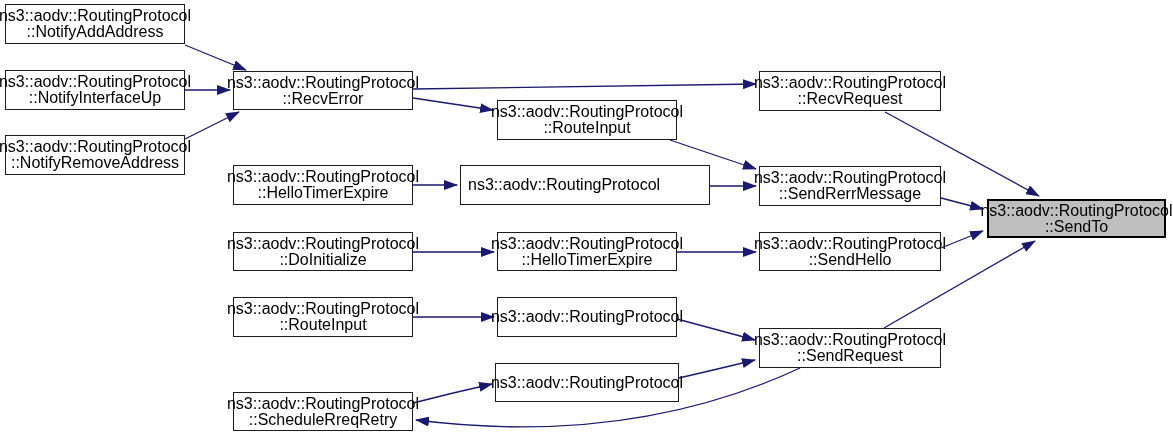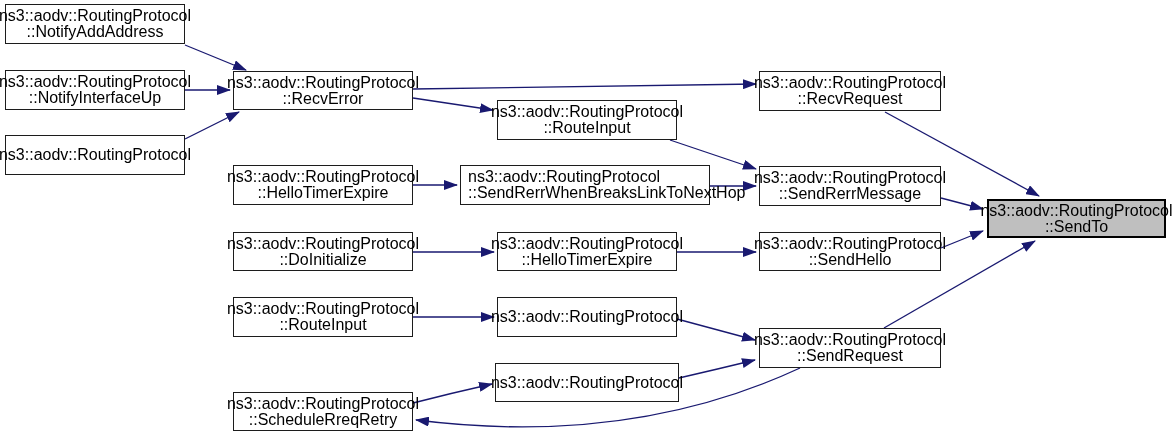--- a/index.html
+++ b/index.html
@@ -64,20 +64,21 @@
       <div class="node" style="left: 5px; top: 4px; width: 180px; height: 40px;">
         <span>ns3::aodv::RoutingProtocol</span>
         <span>::NotifyAddAddress</span>
       </div>
       <div class="node" style="left: 5px; top: 70px; width: 180px; height: 40px;">
         <span>ns3::aodv::RoutingProtocol</span>
         <span>::NotifyInterfaceUp</span>
       </div>
       <div class="node" style="left: 5px; top: 135px; width: 180px; height: 40px;">
         <span>ns3::aodv::RoutingProtocol</span>
+        <span>::NotifyRemoveAddress</span>
       </div>
       <div class="node" style="left: 233px; top: 71px; width: 180px; height: 39px;">
         <span>ns3::aodv::RoutingProtocol</span>
         <span>::RecvError</span>
       </div>
       <div class="node" style="left: 233px; top: 165px; width: 180px; height: 40px;">
         <span>ns3::aodv::RoutingProtocol</span>
         <span>::HelloTimerExpire</span>
       </div>
       <div class="node" style="left: 233px; top: 232px; width: 180px; height: 39px;">
@@ -91,21 +92,20 @@
       <div class="node" style="left: 233px; top: 392px; width: 180px; height: 39px;">
         <span>ns3::aodv::RoutingProtocol</span>
         <span>::ScheduleRreqRetry</span>
       </div>
       <div class="node" style="left: 497px; top: 100px; width: 180px; height: 40px;">
         <span>ns3::aodv::RoutingProtocol</span>
         <span>::RouteInput</span>
       </div>
       <div class="node left-align" style="left: 460px; top: 165px; width: 250px; height: 40px;">
         <span>ns3::aodv::RoutingProtocol</span>
-        <span>::SendRerrWhenBreaksLinkToNextHop</span>
       </div>
       <div class="node" style="left: 497px; top: 232px; width: 180px; height: 39px;">
         <span>ns3::aodv::RoutingProtocol</span>
         <span>::HelloTimerExpire</span>
       </div>
       <div class="node" style="left: 497px; top: 297px; width: 180px; height: 40px;">
         <span>ns3::aodv::RoutingProtocol</span>
       </div>
       <div class="node" style="left: 495px; top: 363px; width: 184px; height: 39px;">
         <span>ns3::aodv::RoutingProtocol</span>

